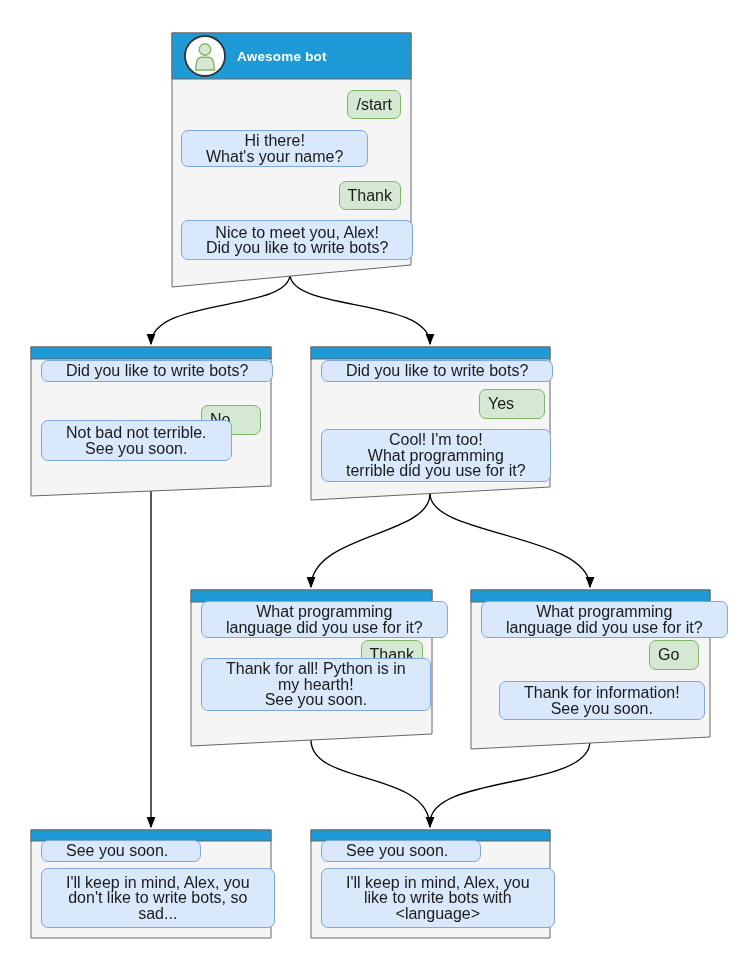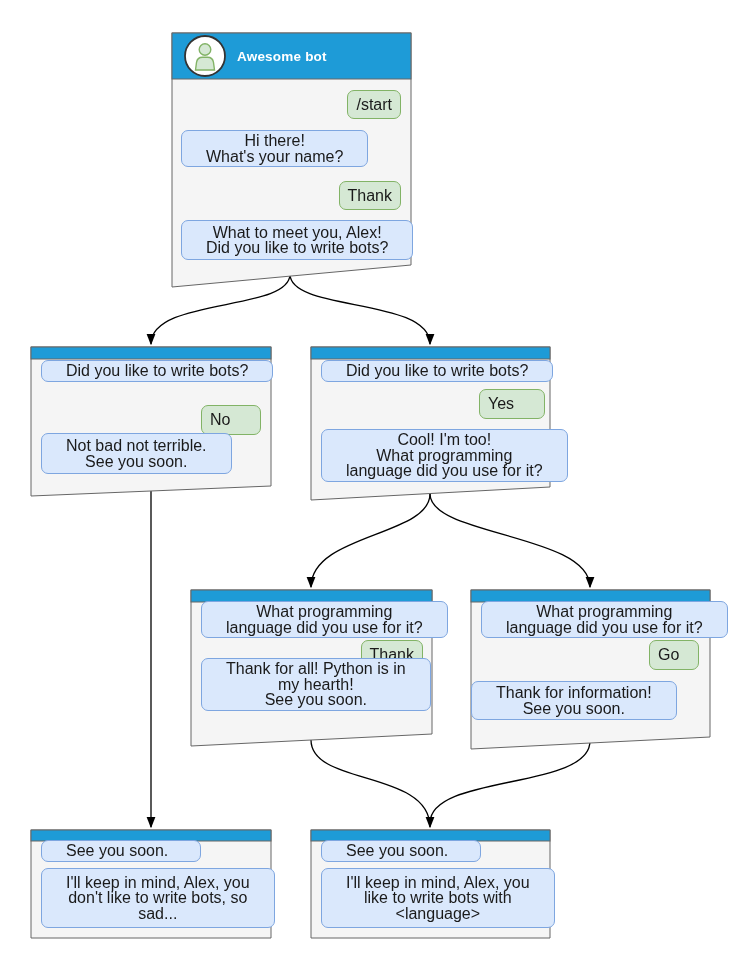--- a/index.html
+++ b/index.html
@@ -110,45 +110,45 @@
       <path class="avatar-person" d="M195.5,70 L196.5,62.5 Q197.2,57.2 202.5,57.2 L207.5,57.2 Q212.8,57.2 213.5,62.5 L214.5,70 Z"></path>
     </g>
   </svg>
 
   <div class="window-title">Awesome bot</div>
 
   <div class="bubble user" style="right:342px;top:90px;min-width:50px;min-height:29px">/start</div>
   <div class="bubble bot" style="left:181px;top:130px;min-width:120px;min-height:36px">Hi there!
 What's your name?</div>
   <div class="bubble user" style="right:342px;top:181px;min-width:50px;min-height:29px">Thank</div>
-  <div class="bubble bot" style="left:181px;top:220px;min-width:159px;min-height:40px">What to meet you, Alex!
+  <div class="bubble bot" style="left:181px;top:220px;min-width:159px;min-height:40px">Nice to meet you, Alex!
 Did you like to write bots?</div>
 
   <div class="bubble bot" style="left:41px;top:360px;min-width:160px;min-height:21px">Did you like to write bots?</div>
   <div class="bubble user" style="right:482px;top:405px;min-width:60px;min-height:30px">No</div>
-  <div class="bubble bot" style="left:41px;top:433px;min-width:162px;min-height:41px">Not bad not terrible.
+  <div class="bubble bot" style="left:41px;top:420px;min-width:162px;min-height:41px">Not bad not terrible.
 See you soon.</div>
 
   <div class="bubble bot" style="left:321px;top:360px;min-width:160px;min-height:21px">Did you like to write bots?</div>
   <div class="bubble user" style="right:198px;top:389px;min-width:66px;min-height:30px">Yes</div>
   <div class="bubble bot" style="left:321px;top:429px;min-width:160px;min-height:50px">Cool! I'm too!
 What programming
-language did you use for it?</div>
+terrible did you use for it?</div>
 
   <div class="bubble bot" style="left:201px;top:601px;min-width:162px;min-height:35px">What programming
 language did you use for it?</div>
   <div class="bubble user" style="right:320px;top:640px;min-width:52px;min-height:30px">Thank</div>
   <div class="bubble bot" style="left:201px;top:658px;min-width:162px;min-height:50px">Thank for all! Python is in
 my hearth!
 See you soon.</div>
 
   <div class="bubble bot" style="left:481px;top:601px;min-width:162px;min-height:35px">What programming
 language did you use for it?</div>
   <div class="bubble user" style="right:44px;top:640px;min-width:50px;min-height:30px">Go</div>
-  <div class="bubble bot" style="left:471px;top:681px;min-width:162px;min-height:39px">Thank for information!
+  <div class="bubble bot" style="left:499px;top:681px;min-width:162px;min-height:39px">Thank for information!
 See you soon.</div>
 
   <div class="bubble bot" style="left:41px;top:840px;min-width:160px;min-height:21px">See you soon.</div>
   <div class="bubble bot" style="left:41px;top:868px;min-width:162px;min-height:60px">I'll keep in mind, Alex, you
 don't like to write bots, so
 sad...</div>
 
   <div class="bubble bot" style="left:321px;top:840px;min-width:160px;min-height:21px">See you soon.</div>
   <div class="bubble bot" style="left:321px;top:868px;min-width:162px;min-height:60px">I'll keep in mind, Alex, you
 like to write bots with

